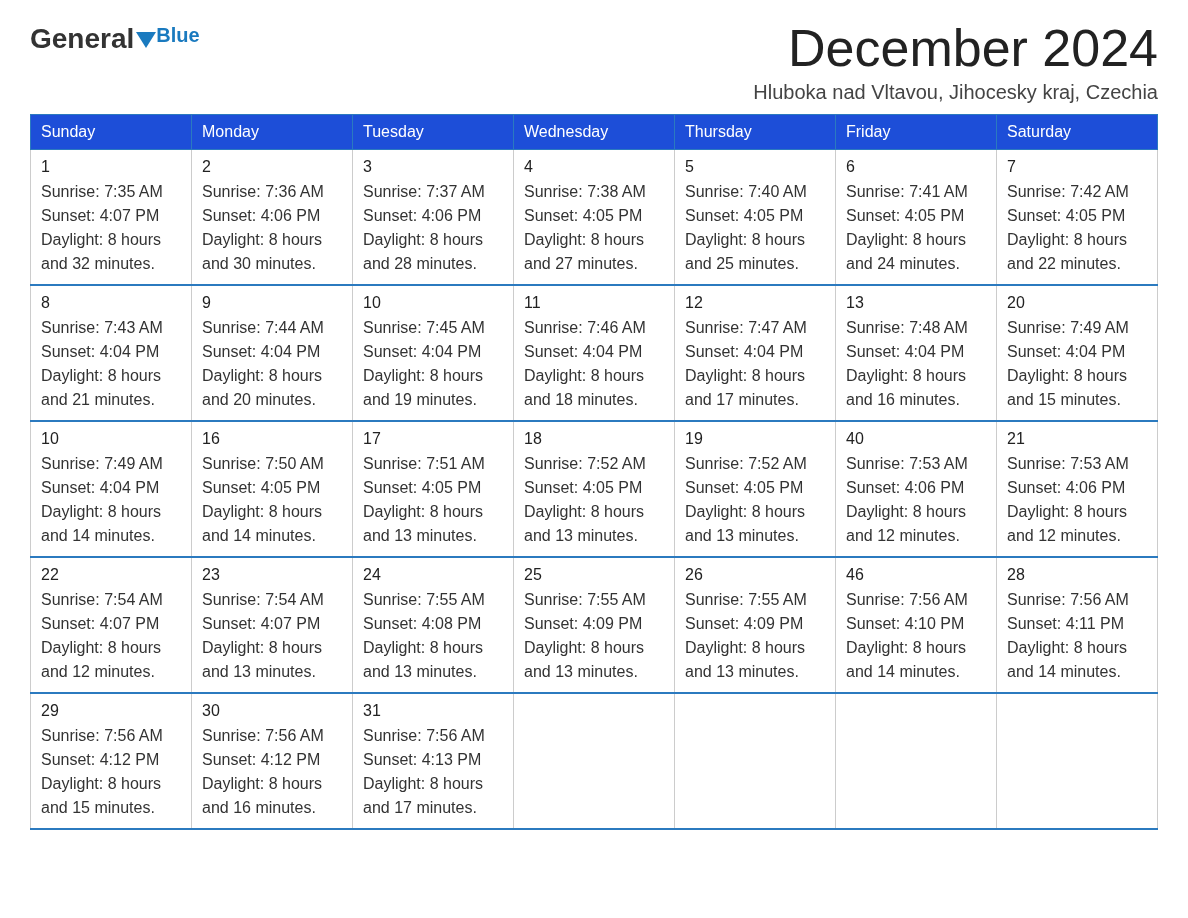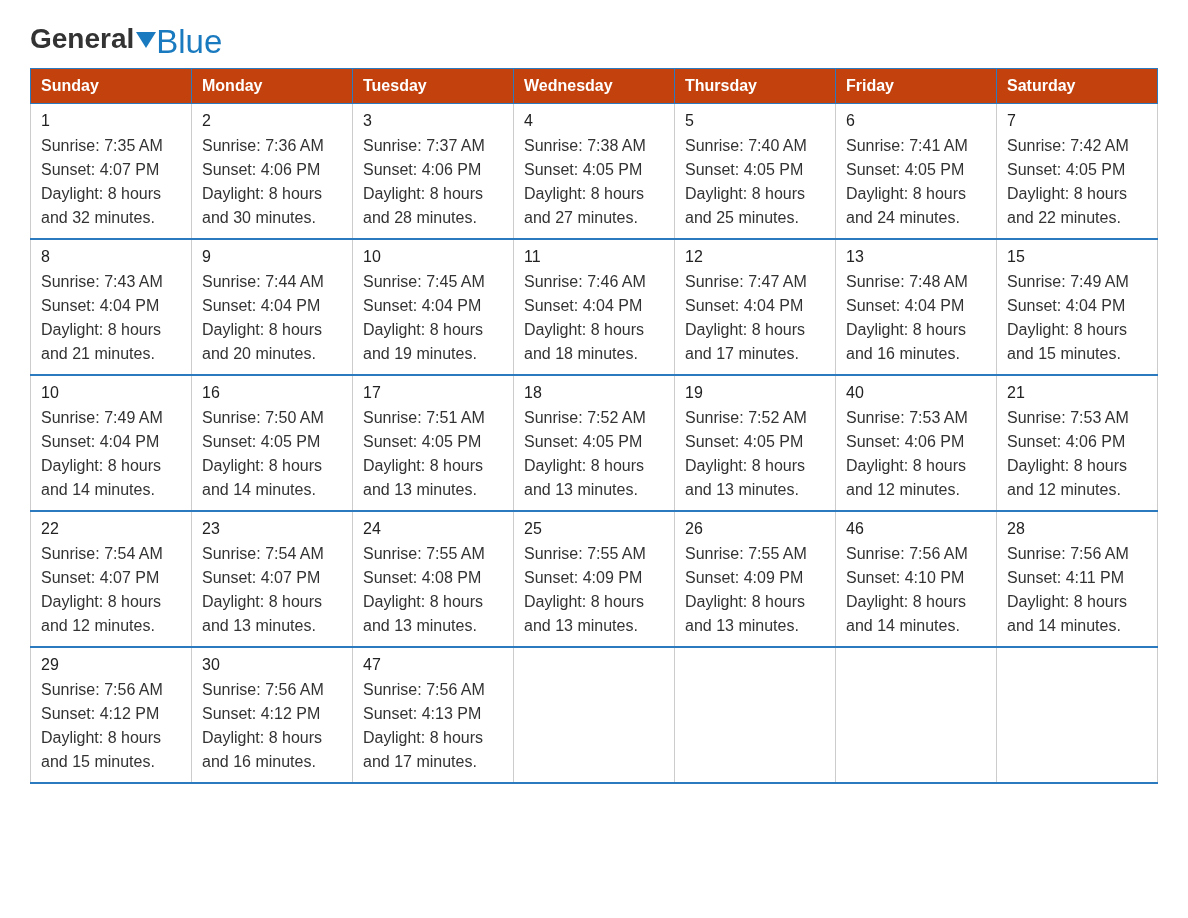--- a/index.html
+++ b/index.html
@@ -22,22 +22,22 @@
       align-items: flex-start;
       padding-top: 5px;
     }
     .logo-general {
       font-size: 28px;
       font-weight: bold;
       color: #333;
       line-height: 1;
     }
     .logo-blue {
-      font-size: 33px;
-      font-weight: normal;
+      font-size: 20px;
+      font-weight: bold;
       color: #1a7abf;
       line-height: 1;
     }
     .logo-triangle {
       display: inline-block;
       width: 0;
       height: 0;
       border-left: 10px solid transparent;
       border-right: 10px solid transparent;
       border-top: 16px solid #1a7abf;
@@ -59,24 +59,24 @@
       font-size: 20px;
       color: #444;
       margin-top: 4px;
     }
     table {
       width: 100%;
       border-collapse: collapse;
       margin-top: 10px;
     }
     thead th {
-      background-color: #c2410c;
+      background-color: #1d4ed8;
       color: #fff;
       font-size: 16px;
-      font-weight: bold;
+      font-weight: normal;
       padding: 8px 10px;
       text-align: left;
       border: 1px solid #2b7abf;
     }
     tbody td {
       border: 1px solid #ccc;
       padding: 8px 10px;
       vertical-align: top;
       font-size: 13px;
       color: #333;
@@ -108,20 +108,24 @@
 <body>
 
 <div class="header">
   <div class="logo">
     <div>
       <span class="logo-general">General</span><span class="logo-triangle"></span>
     </div>
     <div>
       <span class="logo-blue">Blue</span>
     </div>
+  </div>
+  <div class="title-section">
+    <div class="month-title">December 2024</div>
+    <div class="location">Hluboka nad Vltavou, Jihocesky kraj, Czechia</div>
   </div>
 </div>
 
 <table>
   <thead>
     <tr>
       <th>Sunday</th>
       <th>Monday</th>
       <th>Tuesday</th>
       <th>Wednesday</th>
@@ -153,21 +157,21 @@
         <td><span class="day-number">9</span>
 <span class="day-info">Sunrise: 7:44 AM<br>Sunset: 4:04 PM<br>Daylight: 8 hours<br>and 20 minutes.</span></td>
         <td><span class="day-number">10</span>
 <span class="day-info">Sunrise: 7:45 AM<br>Sunset: 4:04 PM<br>Daylight: 8 hours<br>and 19 minutes.</span></td>
         <td><span class="day-number">11</span>
 <span class="day-info">Sunrise: 7:46 AM<br>Sunset: 4:04 PM<br>Daylight: 8 hours<br>and 18 minutes.</span></td>
         <td><span class="day-number">12</span>
 <span class="day-info">Sunrise: 7:47 AM<br>Sunset: 4:04 PM<br>Daylight: 8 hours<br>and 17 minutes.</span></td>
         <td><span class="day-number">13</span>
 <span class="day-info">Sunrise: 7:48 AM<br>Sunset: 4:04 PM<br>Daylight: 8 hours<br>and 16 minutes.</span></td>
-        <td><span class="day-number">15</span>
+        <td><span class="day-number">20</span>
 <span class="day-info">Sunrise: 7:49 AM<br>Sunset: 4:04 PM<br>Daylight: 8 hours<br>and 15 minutes.</span></td>
       </tr>
       <tr>
         <td><span class="day-number">10</span>
 <span class="day-info">Sunrise: 7:49 AM<br>Sunset: 4:04 PM<br>Daylight: 8 hours<br>and 14 minutes.</span></td>
         <td><span class="day-number">16</span>
 <span class="day-info">Sunrise: 7:50 AM<br>Sunset: 4:05 PM<br>Daylight: 8 hours<br>and 14 minutes.</span></td>
         <td><span class="day-number">17</span>
 <span class="day-info">Sunrise: 7:51 AM<br>Sunset: 4:05 PM<br>Daylight: 8 hours<br>and 13 minutes.</span></td>
         <td><span class="day-number">18</span>
@@ -193,21 +197,21 @@
         <td><span class="day-number">46</span>
 <span class="day-info">Sunrise: 7:56 AM<br>Sunset: 4:10 PM<br>Daylight: 8 hours<br>and 14 minutes.</span></td>
         <td><span class="day-number">28</span>
 <span class="day-info">Sunrise: 7:56 AM<br>Sunset: 4:11 PM<br>Daylight: 8 hours<br>and 14 minutes.</span></td>
       </tr>
       <tr>
         <td><span class="day-number">29</span>
 <span class="day-info">Sunrise: 7:56 AM<br>Sunset: 4:12 PM<br>Daylight: 8 hours<br>and 15 minutes.</span></td>
         <td><span class="day-number">30</span>
 <span class="day-info">Sunrise: 7:56 AM<br>Sunset: 4:12 PM<br>Daylight: 8 hours<br>and 16 minutes.</span></td>
-        <td><span class="day-number">47</span>
+        <td><span class="day-number">31</span>
 <span class="day-info">Sunrise: 7:56 AM<br>Sunset: 4:13 PM<br>Daylight: 8 hours<br>and 17 minutes.</span></td>
         <td class="empty-cell"></td>
         <td class="empty-cell"></td>
         <td class="empty-cell"></td>
         <td class="empty-cell"></td>
       </tr>
     </tbody>
 </table>
 
 </body></html>

